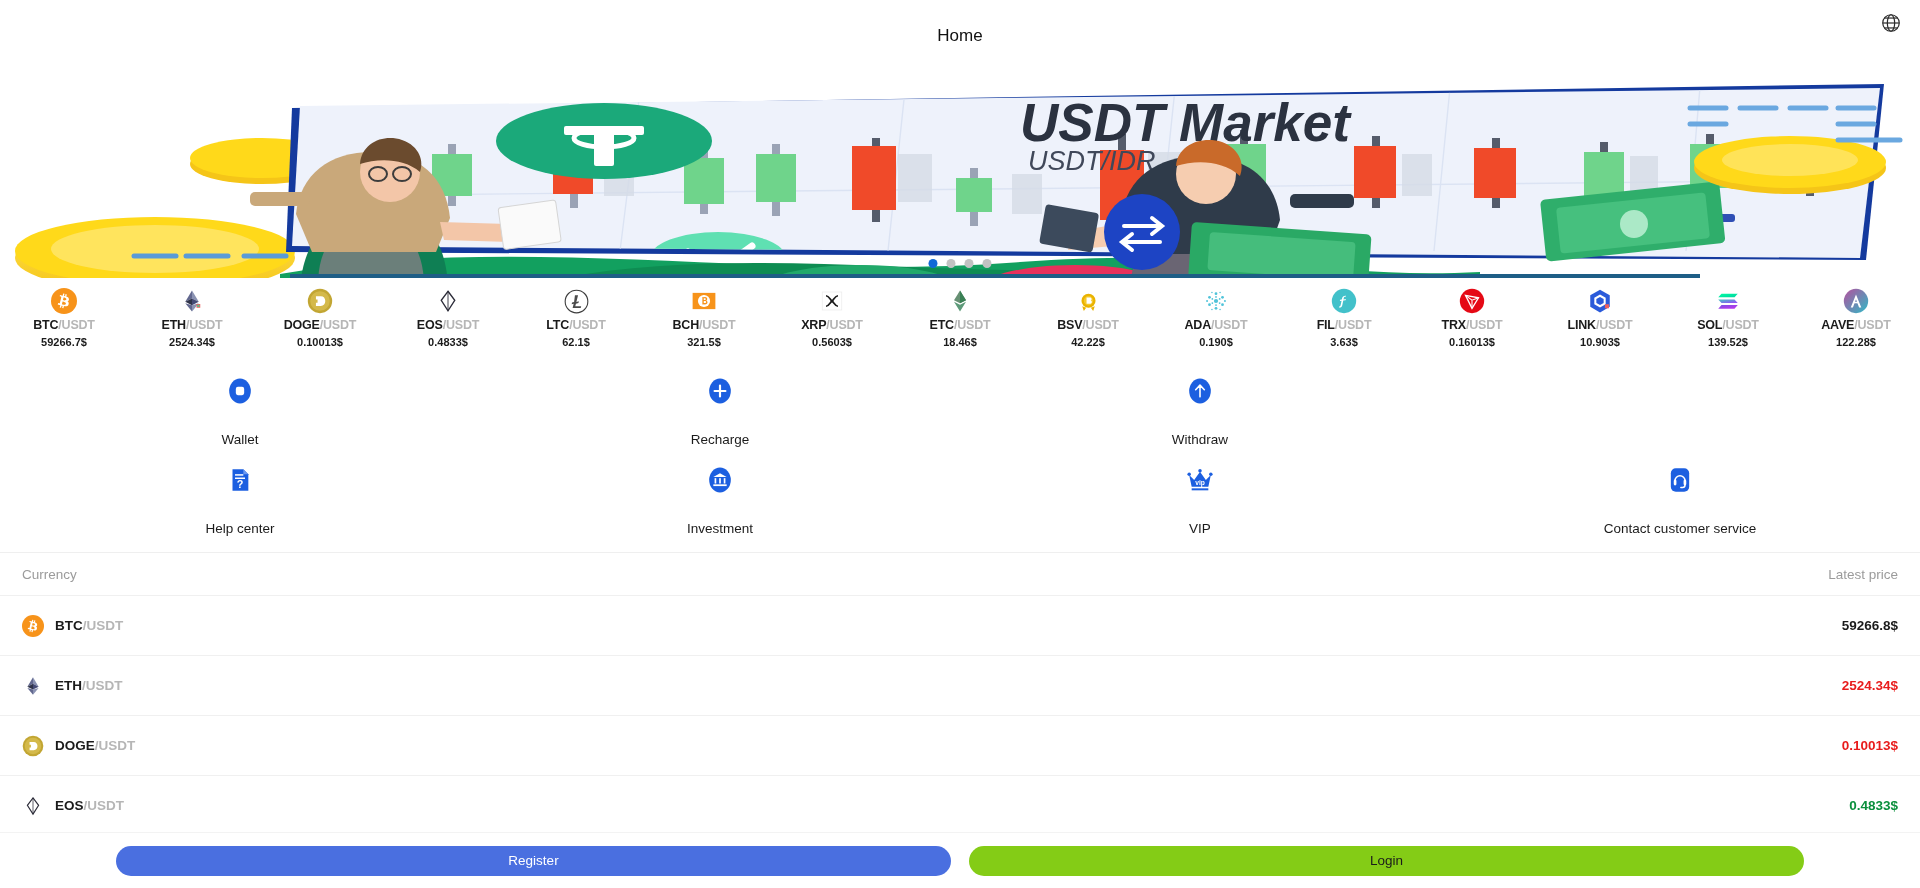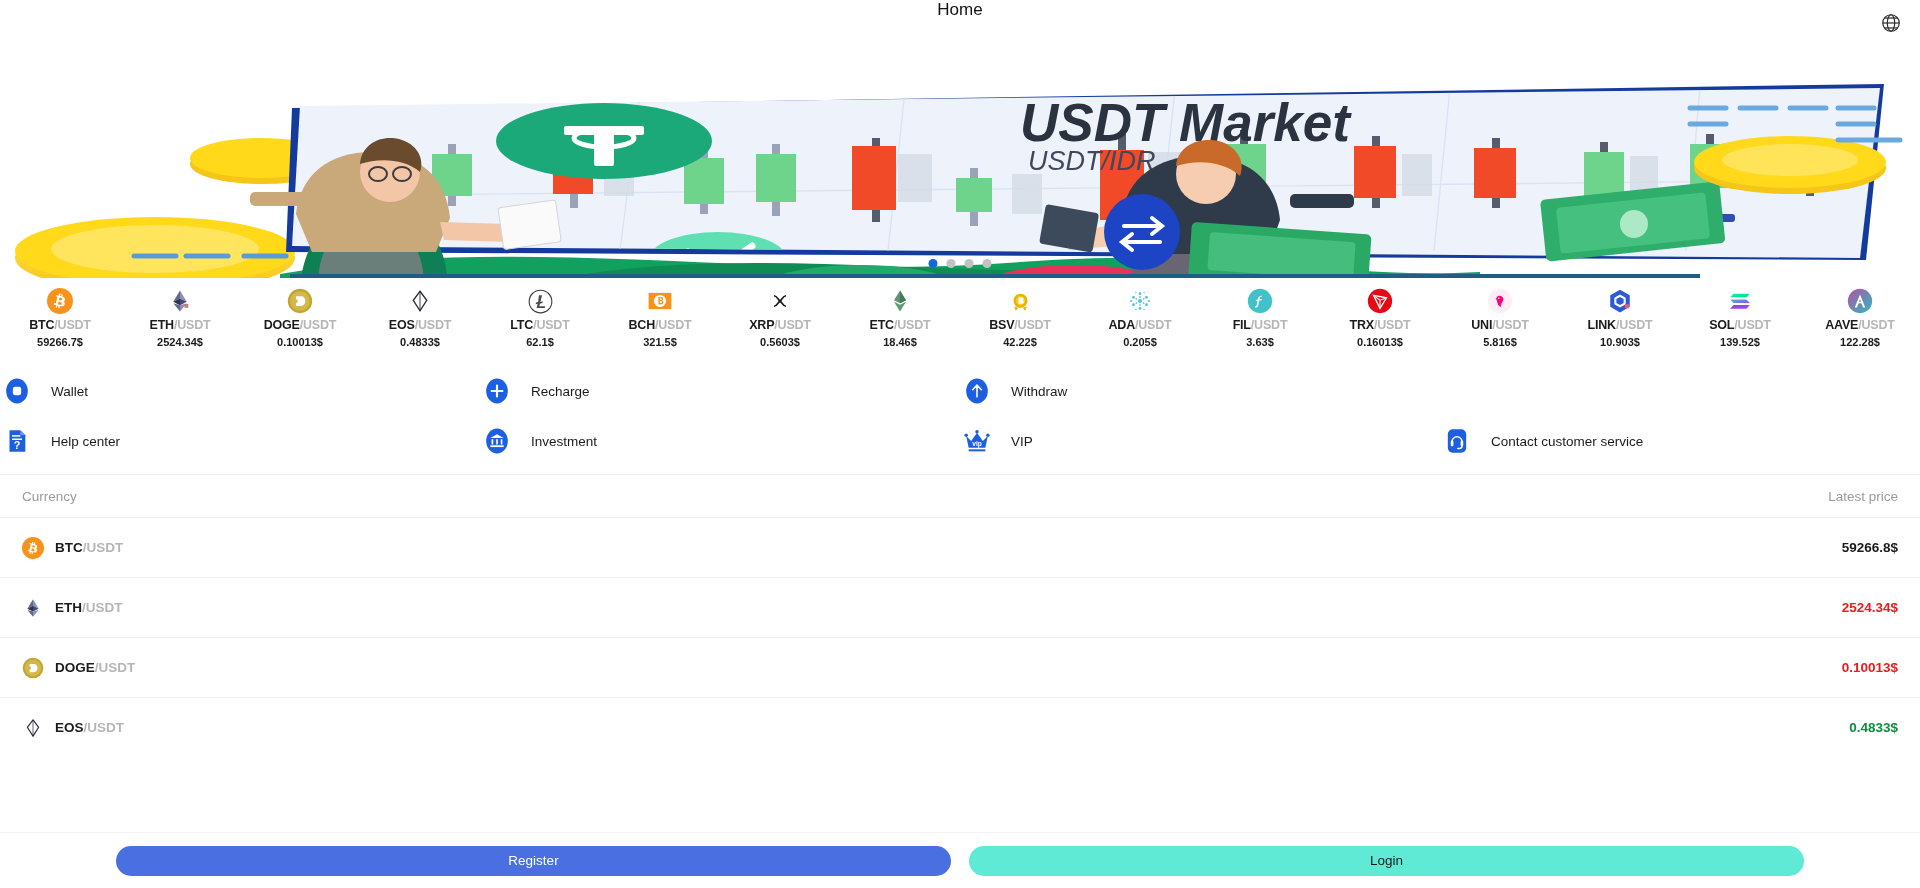--- a/index.html
+++ b/index.html
@@ -7,21 +7,21 @@
     width: 1920px; height: 888px;
     font-family: "Liberation Sans", sans-serif;
     background: #ffffff; color: #1b1b1b;
     overflow: hidden;
   }
   .app { position: relative; width: 1920px; height: 888px; background:#fff; }
 
   
   .header {
     height: 46px; width: 100%;
-    display: flex; align-items: flex-start; justify-content: center;
+    display: flex; align-items: flex-end; justify-content: center;
     position: relative; background:#fff;
   }
   .header-title { font-size: 17px; color:#111; font-weight:400; }
   .globe-btn {
     position:absolute; right: 14px; top: 50%; transform: translateY(-50%);
     width: 30px; height: 30px; display:flex; align-items:center; justify-content:center;
     cursor:pointer;
   }
 
   
@@ -51,21 +51,21 @@
   .ticker-pair .quote { font-weight: 700; color:#b6b6b6; }
   .ticker-price { font-size: 11px; font-weight: 700; color:#1b1b1b; white-space:nowrap; }
 
   
   .actions {
     display:grid; grid-template-columns: repeat(4, 1fr);
     padding: 14px 0 4px 0;
   }
   .actions.second { padding: 12px 0 16px 0; }
   .action {
-    display:flex; flex-direction:row; align-items:center; gap: 17px; cursor:pointer;
+    display:flex; flex-direction:column; align-items:center; gap: 24px; cursor:pointer;
   }
   .action-icon {
     width: 34px; height: 34px; display:flex; align-items:center; justify-content:center;
   }
   .action-label { font-size: 13.5px; color:#1b1b1b; white-space:nowrap; }
 
   
   .list-wrap { border-top: 1px solid #efefef; }
   .list-head {
     display:flex; align-items:center; justify-content:space-between;
@@ -88,21 +88,21 @@
     position:absolute; left:0; right:0; bottom:0; height: 56px;
     background:#fff; display:flex; align-items:center; gap: 18px;
     padding: 0 116px; border-top:1px solid #f3f3f3;
   }
   .btn {
     flex:1 1 0; height: 30px; border-radius: 16px; border:none;
     font-size: 13.5px; cursor:pointer; font-family:inherit;
     display:flex; align-items:center; justify-content:center;
   }
   .btn-register { background:#4a6fe0; color:#fff; }
-  .btn-login { background:#5eead4; color:#1b1b1b; }
+  .btn-login { background:#84cc16; color:#1b1b1b; }
 </style>
 </head>
 <body>
 
 <div class="app">
 
   <div class="header">
     <div class="header-title">Home</div>
     <div class="globe-btn">
       <svg width="22" height="22" viewBox="0 0 24 24" fill="none" stroke="#2a2a2a" stroke-width="1.3">
@@ -416,21 +416,21 @@
               <circle cx="5" cy="16" r="1.2"></circle>
               <circle cx="27" cy="16" r="1.2"></circle>
               <circle cx="11" cy="5.5" r=".9"></circle>
               <circle cx="21" cy="5.5" r=".9"></circle>
               <circle cx="11" cy="26.5" r=".9"></circle>
               <circle cx="21" cy="26.5" r=".9"></circle>
             </g>
           </svg>
       </div>
       <div class="ticker-pair"><span class="base">ADA</span><span class="quote">/USDT</span></div>
-      <div class="ticker-price">0.205$</div>
+      <div class="ticker-price">0.190$</div>
     </div>
 
     <div class="ticker">
       <div class="ticker-icon">
         <svg viewBox="0 0 32 32" width="26" height="26">
             <circle cx="16" cy="16" r="15" fill="#42c1ca"></circle>
             <path d="M18.4 9.5c-2.6-.4-4.3 1-4.8 3.3l-.3 1.4-2.1.3-.3 1.4 2.1-.3-1.2 5.5c-.3 1.3-1 1.6-1.8 1.5l-.3 1.4c2.3.4 3.7-.6 4.2-2.8l1.2-5.8 2.9-.4.3-1.4-2.9.4.3-1.5c.3-1.2 1-1.9 2.4-1.6z" fill="#fff"></path>
           </svg>
       </div>
       <div class="ticker-pair"><span class="base">FIL</span><span class="quote">/USDT</span></div>
@@ -442,31 +442,20 @@
         <svg viewBox="0 0 32 32" width="26" height="26">
             <circle cx="16" cy="16" r="15" fill="#e50915"></circle>
             <path d="M8 9 L24 12 L16 25 Z" fill="none" stroke="#fff" stroke-width="1.6"></path>
             <path d="M8 9 L16 15 L24 12 M16 15 L16 25" stroke="#fff" stroke-width="1.3" fill="none"></path>
           </svg>
       </div>
       <div class="ticker-pair"><span class="base">TRX</span><span class="quote">/USDT</span></div>
       <div class="ticker-price">0.16013$</div>
     </div>
 
-    <div class="ticker">
-      <div class="ticker-icon">
-        <svg viewBox="0 0 32 32" width="26" height="26">
-            <circle cx="16" cy="16" r="15" fill="#fdeef6"></circle>
-            <path d="M12 11c1.6-1.8 4.4-2 6.3-.6 1.6 1.2 2.2 3 1.7 4.8-.5 1.9-2 3.2-2.6 5-.5 1.5.1 3 .1 3s-2.2-.6-3.4-2.1c-1.4-1.8-1.2-4-2-5.8-.6-1.4-1.7-2.3-1.7-2.3s1-.2 1.6-.7z" fill="#ff007a"></path>
-            <circle cx="14.4" cy="12.6" r="1" fill="#fff"></circle>
-          </svg>
-      </div>
-      <div class="ticker-pair"><span class="base">UNI</span><span class="quote">/USDT</span></div>
-      <div class="ticker-price">5.816$</div>
-    </div>
 
     <div class="ticker">
       <div class="ticker-icon">
         <svg viewBox="0 0 32 32" width="26" height="26">
             <path d="M16 2 L28 9 L28 23 L16 30 L4 23 L4 9 Z" fill="#2a5ada"></path>
             <path d="M16 8 L23 12 L23 20 L16 24 L9 20 L9 12 Z" fill="#fff"></path>
             <path d="M16 11 L20.5 13.6 L20.5 18.4 L16 21 L11.5 18.4 L11.5 13.6 Z" fill="#2a5ada"></path>
             <rect x="22" y="20" width="5" height="5" fill="#ef5f5f"></rect>
           </svg>
       </div>

